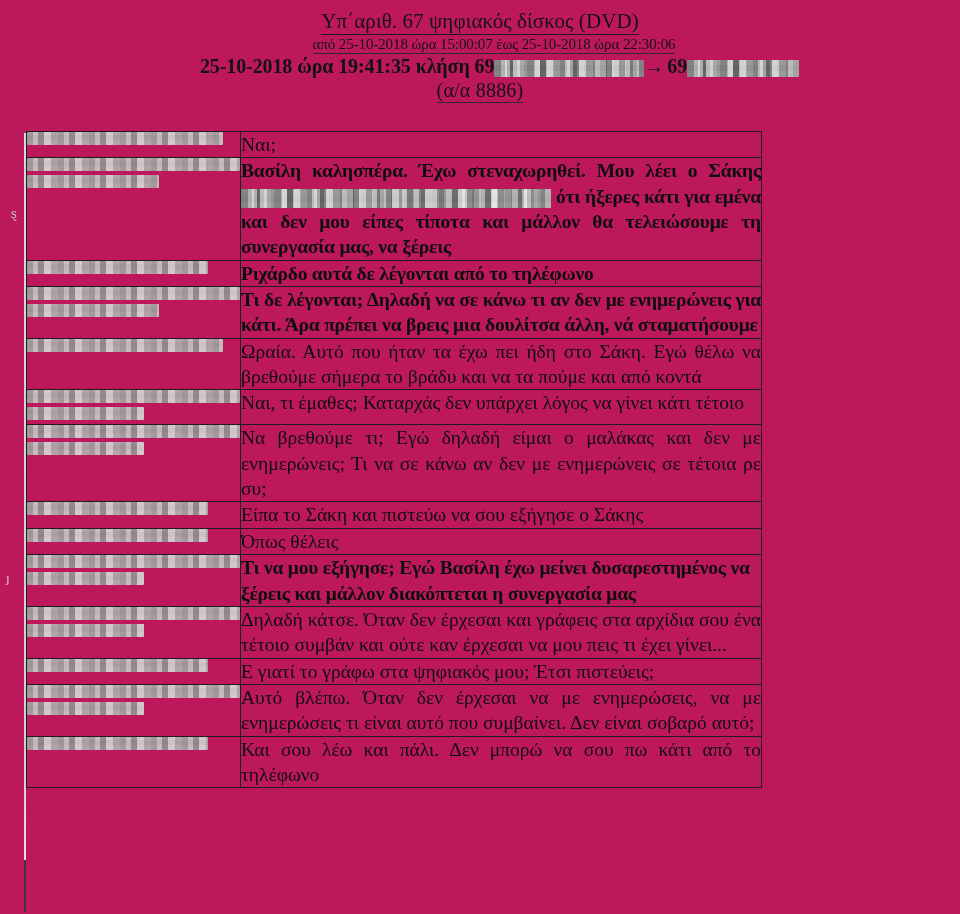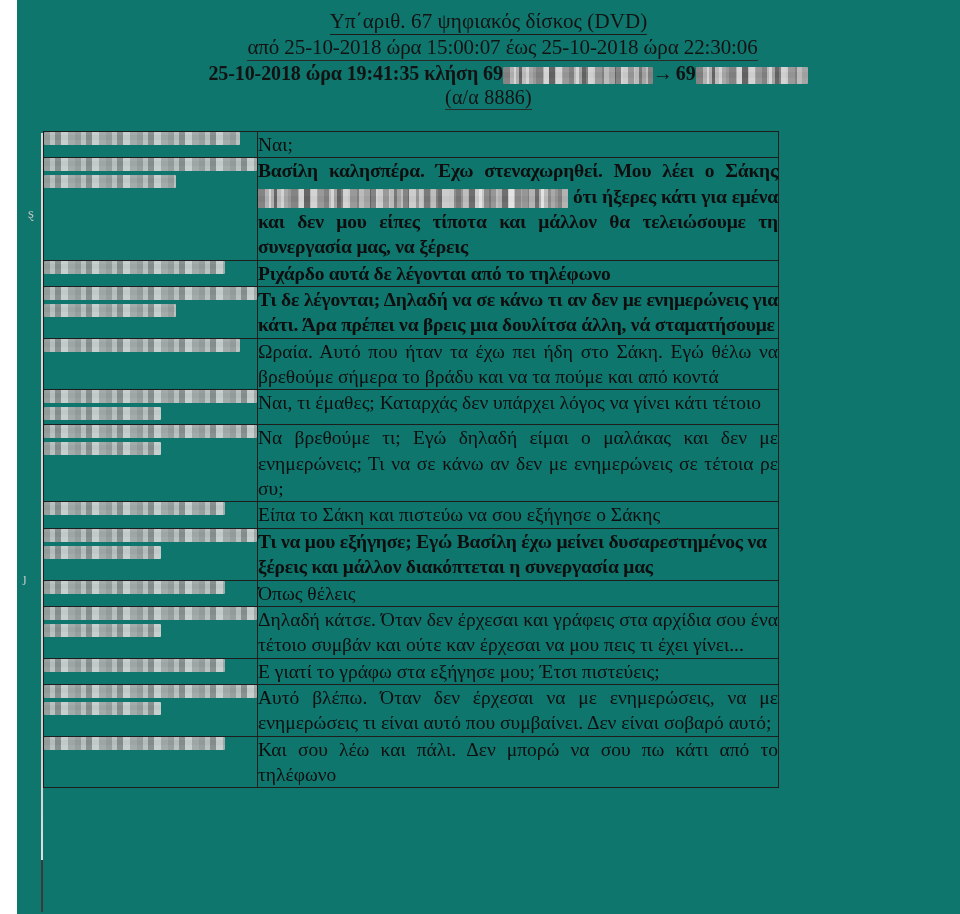--- a/index.html
+++ b/index.html
@@ -13,39 +13,38 @@
     overflow: hidden;
     font-family: "Liberation Serif", "DejaVu Serif", serif;
     color: #121212;
     position: relative;
   }
 
   
   #page {
     position: absolute;
     inset: 0;
-    background: #0f766e;
-    margin-left: 17px;
+    background: #be185d;
   }
 
   
   .header {
     padding-top: 9px;
     text-align: center;
   }
   .hline {
     line-height: 1.20;
     white-space: nowrap;
   }
   .hline-1 {
     font-size: 21px;
     letter-spacing: .1px;
   }
   .hline-2 {
-    font-size: 21px;
+    font-size: 15px;
     letter-spacing: -.1px;
     padding-left: 28px;
   }
   .hline-3 {
     font-size: 20px;
     font-weight: bold;
     letter-spacing: -.1px;
     padding-left: 39px;
   }
   .hline-4 {
@@ -267,43 +266,43 @@
             <td class="utt just"><span>Να βρεθούμε τι; Εγώ δηλαδή είμαι  ο μαλάκας και δεν με ενημερώνεις; Τι να σε κάνω αν δεν με ενημερώνεις σε τέτοια ρε συ;</span></td>
           </tr>
           <tr>
             <td class="spk">
               <div class="spk-bar w85"></div>
             </td>
             <td class="utt"><span>Είπα το Σάκη και πιστεύω να σου εξήγησε ο Σάκης</span></td>
           </tr>
           <tr>
             <td class="spk">
+              <div class="spk-bar w85"></div>
+            </td>
+            <td class="utt"><span>Όπως θέλεις</span></td>
+          </tr>
+          <tr>
+            <td class="spk">
               <div class="spk-bar w100"></div>
               <div class="spk-bar w55"></div>
             </td>
             <td class="utt bold"><span>Τι να μου εξήγησε; Εγώ Βασίλη έχω μείνει δυσαρεστημένος να ξέρεις και μάλλον διακόπτεται η συνεργασία μας</span></td>
           </tr>
           <tr>
             <td class="spk">
-              <div class="spk-bar w85"></div>
-            </td>
-            <td class="utt"><span>Όπως θέλεις</span></td>
-          </tr>
-          <tr>
-            <td class="spk">
               <div class="spk-bar w100"></div>
               <div class="spk-bar w55"></div>
             </td>
             <td class="utt"><span>Δηλαδή κάτσε. Όταν δεν έρχεσαι και γράφεις στα αρχίδια σου ένα τέτοιο συμβάν και ούτε καν έρχεσαι να μου πεις τι έχει γίνει...</span></td>
           </tr>
           <tr>
             <td class="spk">
               <div class="spk-bar w85"></div>
             </td>
-            <td class="utt"><span>Ε γιατί το γράφω στα εξήγησε μου; Έτσι πιστεύεις;</span></td>
+            <td class="utt"><span>Ε γιατί το γράφω στα ψηφιακός μου; Έτσι πιστεύεις;</span></td>
           </tr>
           <tr>
             <td class="spk">
               <div class="spk-bar w100"></div>
               <div class="spk-bar w55"></div>
             </td>
             <td class="utt just"><span>Αυτό βλέπω. Όταν δεν έρχεσαι να με ενημερώσεις, να με ενημερώσεις τι είναι αυτό που συμβαίνει. Δεν είναι σοβαρό αυτό;</span></td>
           </tr>
           <tr>
             <td class="spk">

